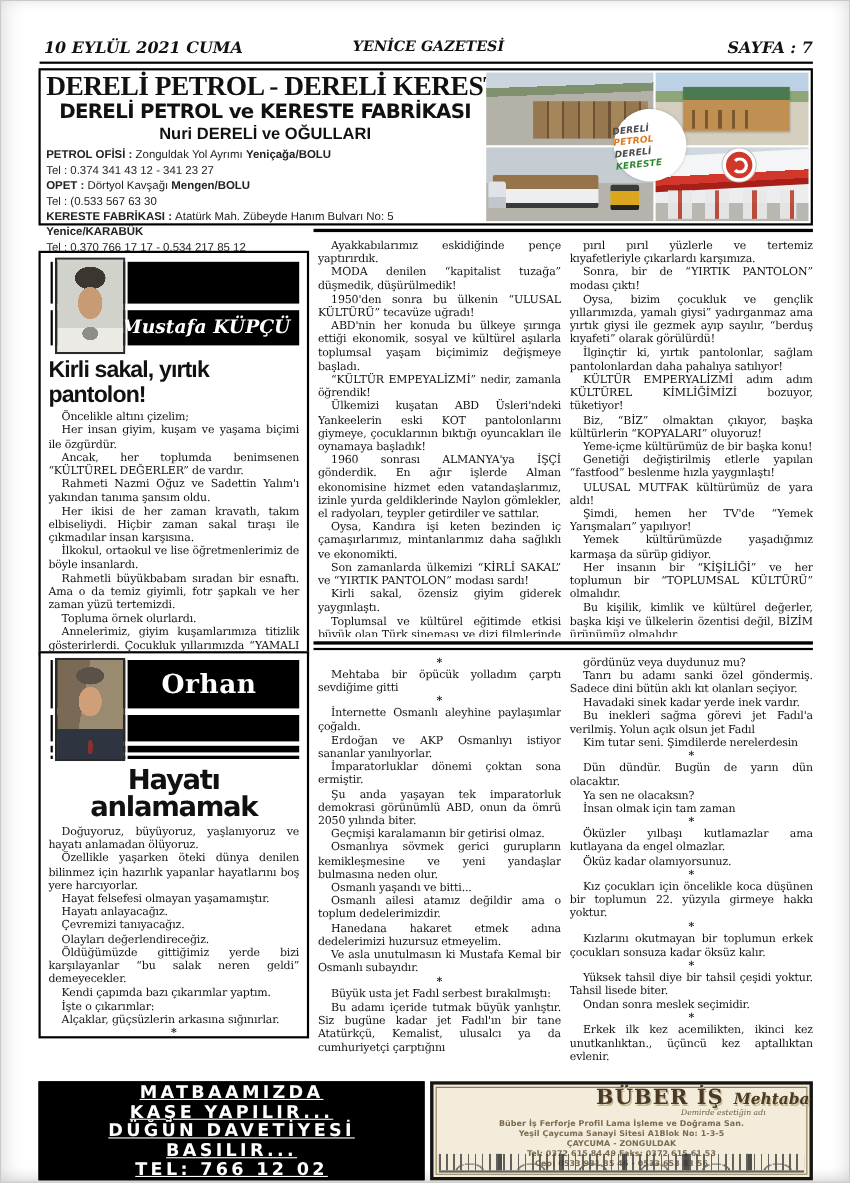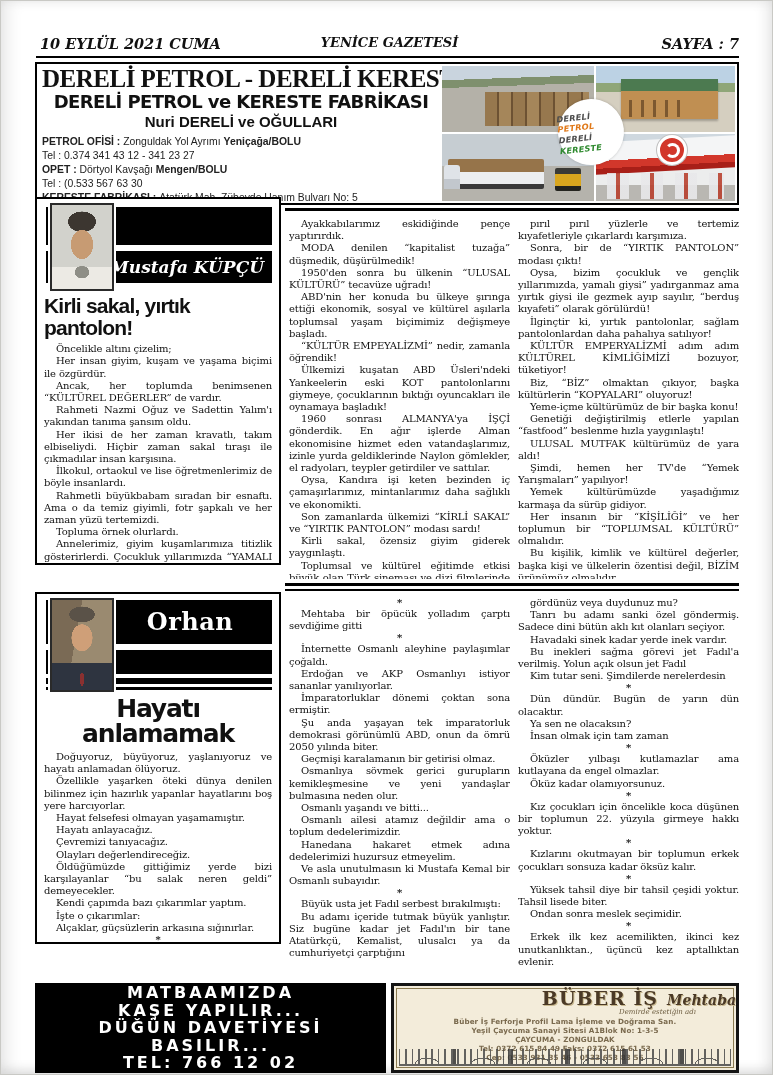--- a/index.html
+++ b/index.html
@@ -46,21 +46,21 @@
   .pumps{position:absolute;left:8%;bottom:2px;width:84%;height:26px;opacity:.9;
       background:repeating-linear-gradient(90deg,#e8e8ea 0 9px,#b8412f 9px 13px,#e8e8ea 13px 22px,transparent 22px 34px);}
   .ad-logo{position:absolute;left:116px;top:33px;width:66px;height:66px;border-radius:50%;background:#fff;z-index:3;
       display:flex;flex-direction:column;align-items:center;justify-content:center;transform:rotate(-6deg);
       font:italic bold 8.2px/1.3 "DejaVu Sans",sans-serif;letter-spacing:.2px;box-shadow:0 0 3px rgba(0,0,0,.2);}
   .lg-dark{color:#4c4c4c;} .lg-orange{color:#e07818;} .lg-green{color:#2f8a2f;}
   
   .top-cols-rule{position:absolute;left:285px;top:208px;width:454px;height:3px;background:#000;}
   .dbl-rule{position:absolute;left:285px;top:583px;width:454px;height:8px;border-top:3px solid #000;border-bottom:2px solid #000;box-sizing:border-box;}
   .lead{position:absolute;left:35px;width:246px;border:2px solid #000;box-sizing:border-box;padding:4px 7px;overflow:hidden;background:#fff;}
-  .lead1{top:197px;height:368px;}
+  .lead1{top:228px;height:368px;}
   .lead2{top:592px;height:352px;}
   .ncol{position:absolute;width:221px;overflow:hidden;}
   .c12{left:289px;top:218px;height:361px;} .c13{left:518px;top:218px;height:361px;}
   .c22{left:289px;top:597px;height:380px;} .c23{left:518px;top:597px;height:380px;}
   .coltext p.para{margin:0;font-size:10px;line-height:12.2px;letter-spacing:-.15px;text-align:justify;text-indent:12px;}
   .coltext p.sep{margin:1px 0;text-align:center;font-size:10px;line-height:9px;font-weight:bold;}
   
   .author{position:relative;margin-bottom:3px;}
   .author1{height:88px;}
   .author1 .bar-a{position:absolute;left:2px;right:0;top:4px;height:38px;background:#000;}
@@ -82,21 +82,21 @@
       radial-gradient(ellipse 4px 11px at 50% 88%, #8a3030 0 60%, transparent 61%),
       radial-gradient(ellipse 18px 23px at 50% 42%, #cf9f78 0 58%, transparent 59%),
       radial-gradient(ellipse 21px 13px at 50% 16%, #5a5248 0 60%, transparent 61%),
       linear-gradient(180deg, transparent 0 70%, #2e3440 70%),
       linear-gradient(100deg, #7a6a55 0 40%, #9a8a70 40% 100%);}
   .headline1{margin:4px 0 4px;font:bold 21px/1.05 "Liberation Sans",sans-serif;letter-spacing:-.8px;}
   .headline2{margin:4px 0 5px;text-align:center;font:bold 25px/1 "DejaVu Sans",sans-serif;letter-spacing:-1.2px;}
   
   .print-ad{position:absolute;left:35px;top:983px;width:351px;height:90px;background:#000;color:#fff;
       display:flex;flex-direction:column;justify-content:center;text-align:center;box-sizing:border-box;border:2px solid #000;}
-  .print-line{font:bold 16px/17.4px "DejaVu Sans",sans-serif;letter-spacing:3px;}
+  .print-line{font:bold 16px/17.4px "DejaVu Sans",sans-serif;letter-spacing:3px;text-decoration:underline;}
   .ferforje-ad{position:absolute;left:391px;top:983px;width:348px;height:90px;background:#f3ecda;border:3px solid #141414;box-sizing:border-box;overflow:hidden;
       box-shadow:inset 0 0 0 2px #f3ecda, inset 0 0 0 3px #8a7a50;}
   .fer-title-row{position:relative;display:flex;align-items:baseline;justify-content:flex-end;gap:9px;margin-top:3px;color:#4a3926;}
   .fer-main{font:bold 19px/1 "DejaVu Serif",serif;letter-spacing:1px;text-shadow:1px 1px 0 #c9b98f;}
   .fer-sub{font:italic bold 14px/1 "DejaVu Serif",serif;text-shadow:1px 1px 0 #c9b98f;}
   .fer-tagline{text-align:right;padding-right:40px;font:italic 7px/8px "DejaVu Serif",serif;color:#6b5b3e;}
   .fer-lines{margin-top:1px;text-align:center;font:bold 7.2px/9px "DejaVu Sans",sans-serif;color:#7a6a4e;letter-spacing:.1px;}
   .fer-fence{position:absolute;left:5px;right:5px;bottom:4px;height:15px;border-bottom:2px solid #4a4a4a;
       background:
         radial-gradient(ellipse 26px 13px at 28px 15px, transparent 11px, #4a4a4a 11px 12.5px, transparent 12.5px) repeat-x,

